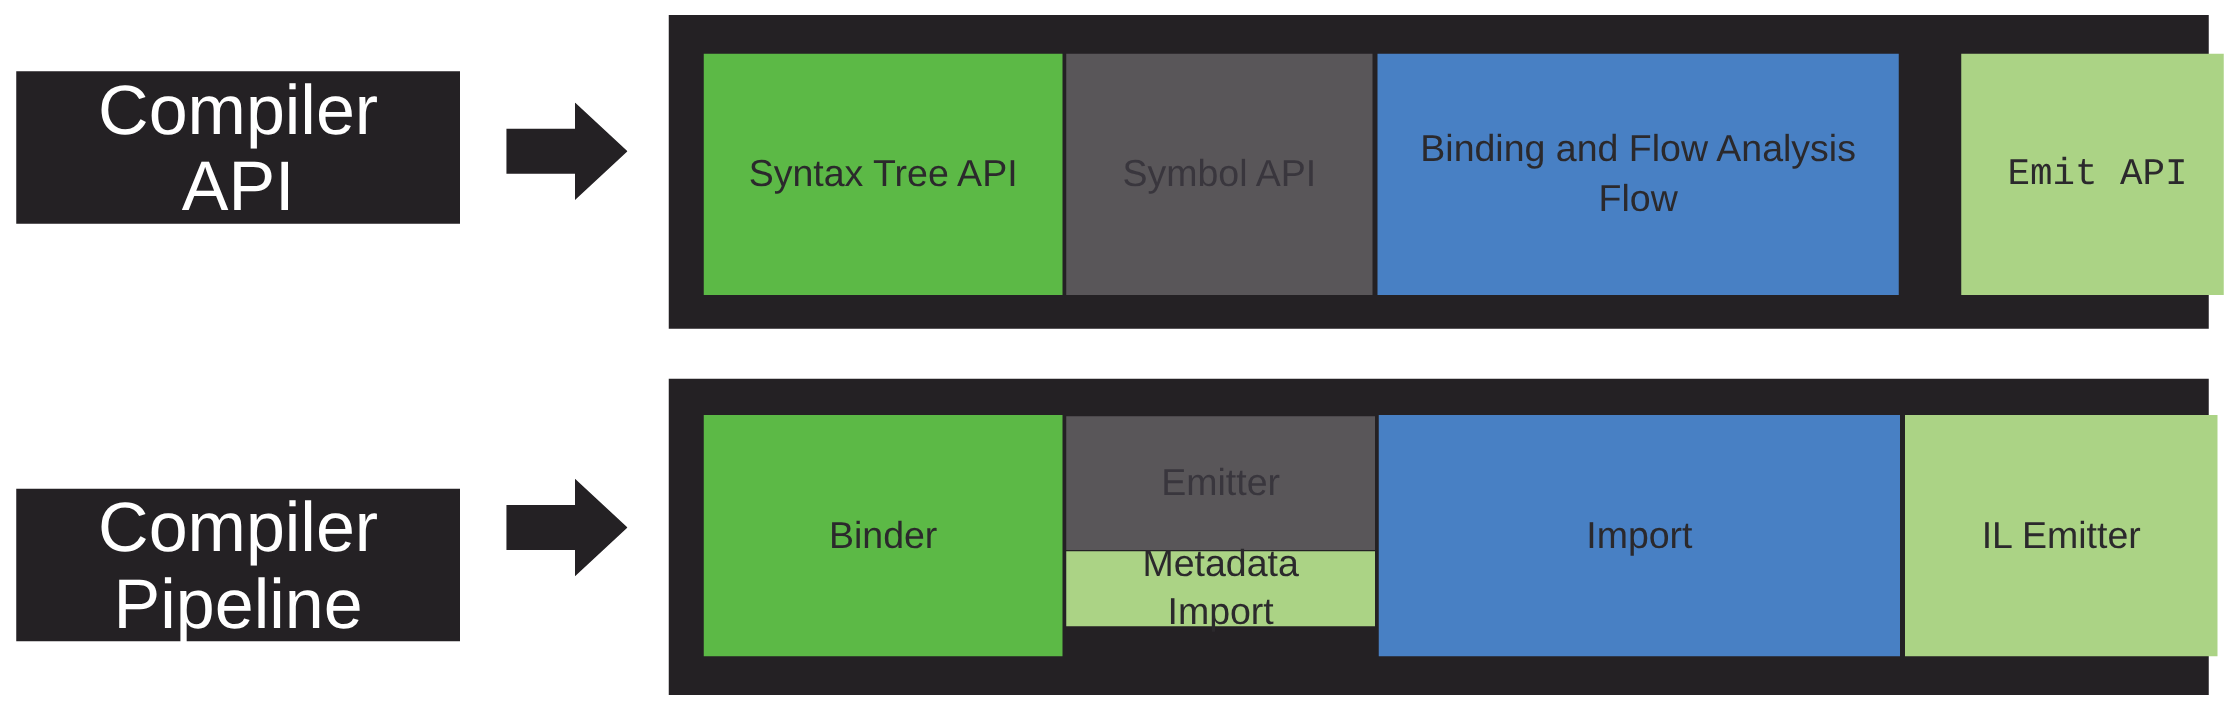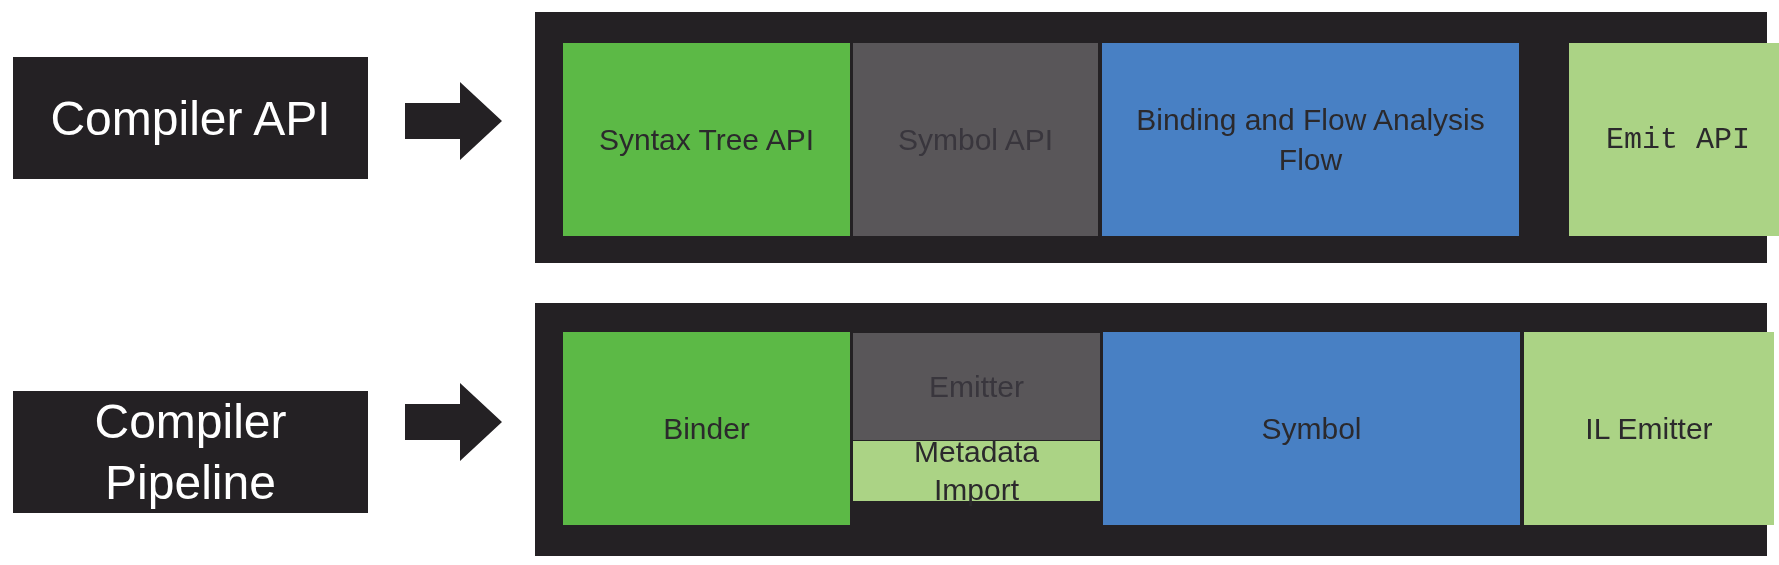--- a/index.html
+++ b/index.html
@@ -7,21 +7,21 @@
     width: 1779px; height: 565px; position: relative; overflow: hidden;
     font-family: "Liberation Sans", sans-serif;
   }
   .canvas { position: absolute; inset: 0; }
 
   
   .label-plate {
     position: absolute; left: 13px; width: 355px; height: 122px;
     background: var(--frame); color: var(--text-light);
     display: flex; align-items: center; justify-content: center;
-    text-align: center; font-size: 48px; font-weight: 300; line-height: 61px;
+    text-align: center; font-size: 56px; font-weight: 300; line-height: 61px;
   }
   .label-plate.row1 { top: 57px; }
   .label-plate.row2 { top: 367px; margin-top: 24px; }
   .label-plate .wrap { max-width: 320px; }
 
   
   .arrow { position: absolute; left: 405px; width: 97px; height: 78px; }
   .arrow.row1 { top: 82px; }
   .arrow.row2 { top: 383px; }
   .arrow svg { display: block; width: 100%; height: 100%; }
@@ -106,20 +106,20 @@
     <div class="box parser bg-green">
       <span class="wrap">Binder</span>
     </div>
     <div class="box symbols bg-gray">
       <span class="wrap">Emitter</span>
     </div>
     <div class="box metadata bg-light-green">
       <span class="wrap">Metadata Import</span>
     </div>
     <div class="box binder bg-blue">
-      <span class="wrap">Symbol</span>
+      <span class="wrap">Import</span>
     </div>
     <div class="box ilemitter bg-light-green">
       <span class="wrap">IL Emitter</span>
     </div>
   </div>
 
 </div>
 
 </body></html>

